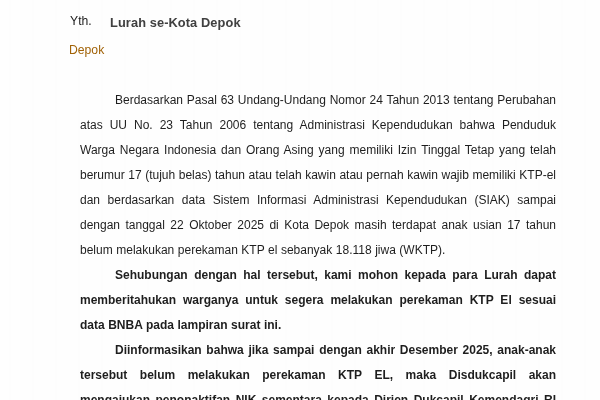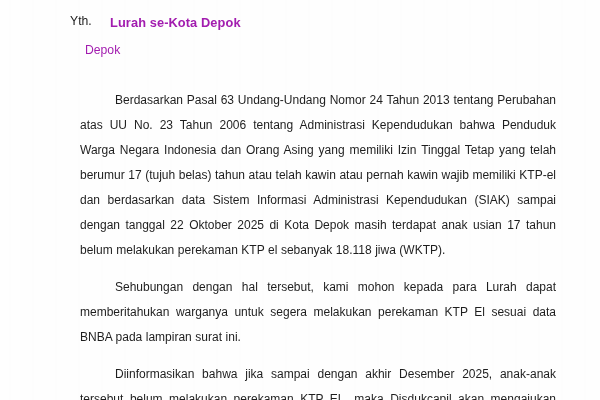--- a/index.html
+++ b/index.html
@@ -66,50 +66,51 @@
     font-size: 12.2px;
     color: #1c1c1c;
     vertical-align: top;
     margin-left: 25px;
   }
   .addr-name {
     display: inline-block;
     font-size: 12.8px;
     font-weight: bold;
     letter-spacing: 0.1px;
-    color: #a21caf;
+    color: #404040;
   }
   .addr-city {
     display: block;
-    margin-left: 40px;
+    margin-left: 24px;
     margin-top: 10px;
     font-size: 12.2px;
     line-height: 16px;
-    color: #a21caf;
+    color: #a16207;
   }
 
   
   .body-copy {
     position: absolute;
     left: 80px;
     top: 88px;
     width: 476px;
   }
   .para {
     margin: 0;
     text-align: justify;
     text-justify: inter-word;
     text-indent: 35px;
     font-size: 12px;
     line-height: 25px;
     color: #1e1e1e;
     word-spacing: 0.2px;
   }
   .para + .para {
-    margin-top: 12px;
+    margin-top: 0;
+    font-weight: bold;
   }
   
   .para-last {
     max-height: 81px;
     overflow: hidden;
   }
 </style>
 </head>
 <body>
 

